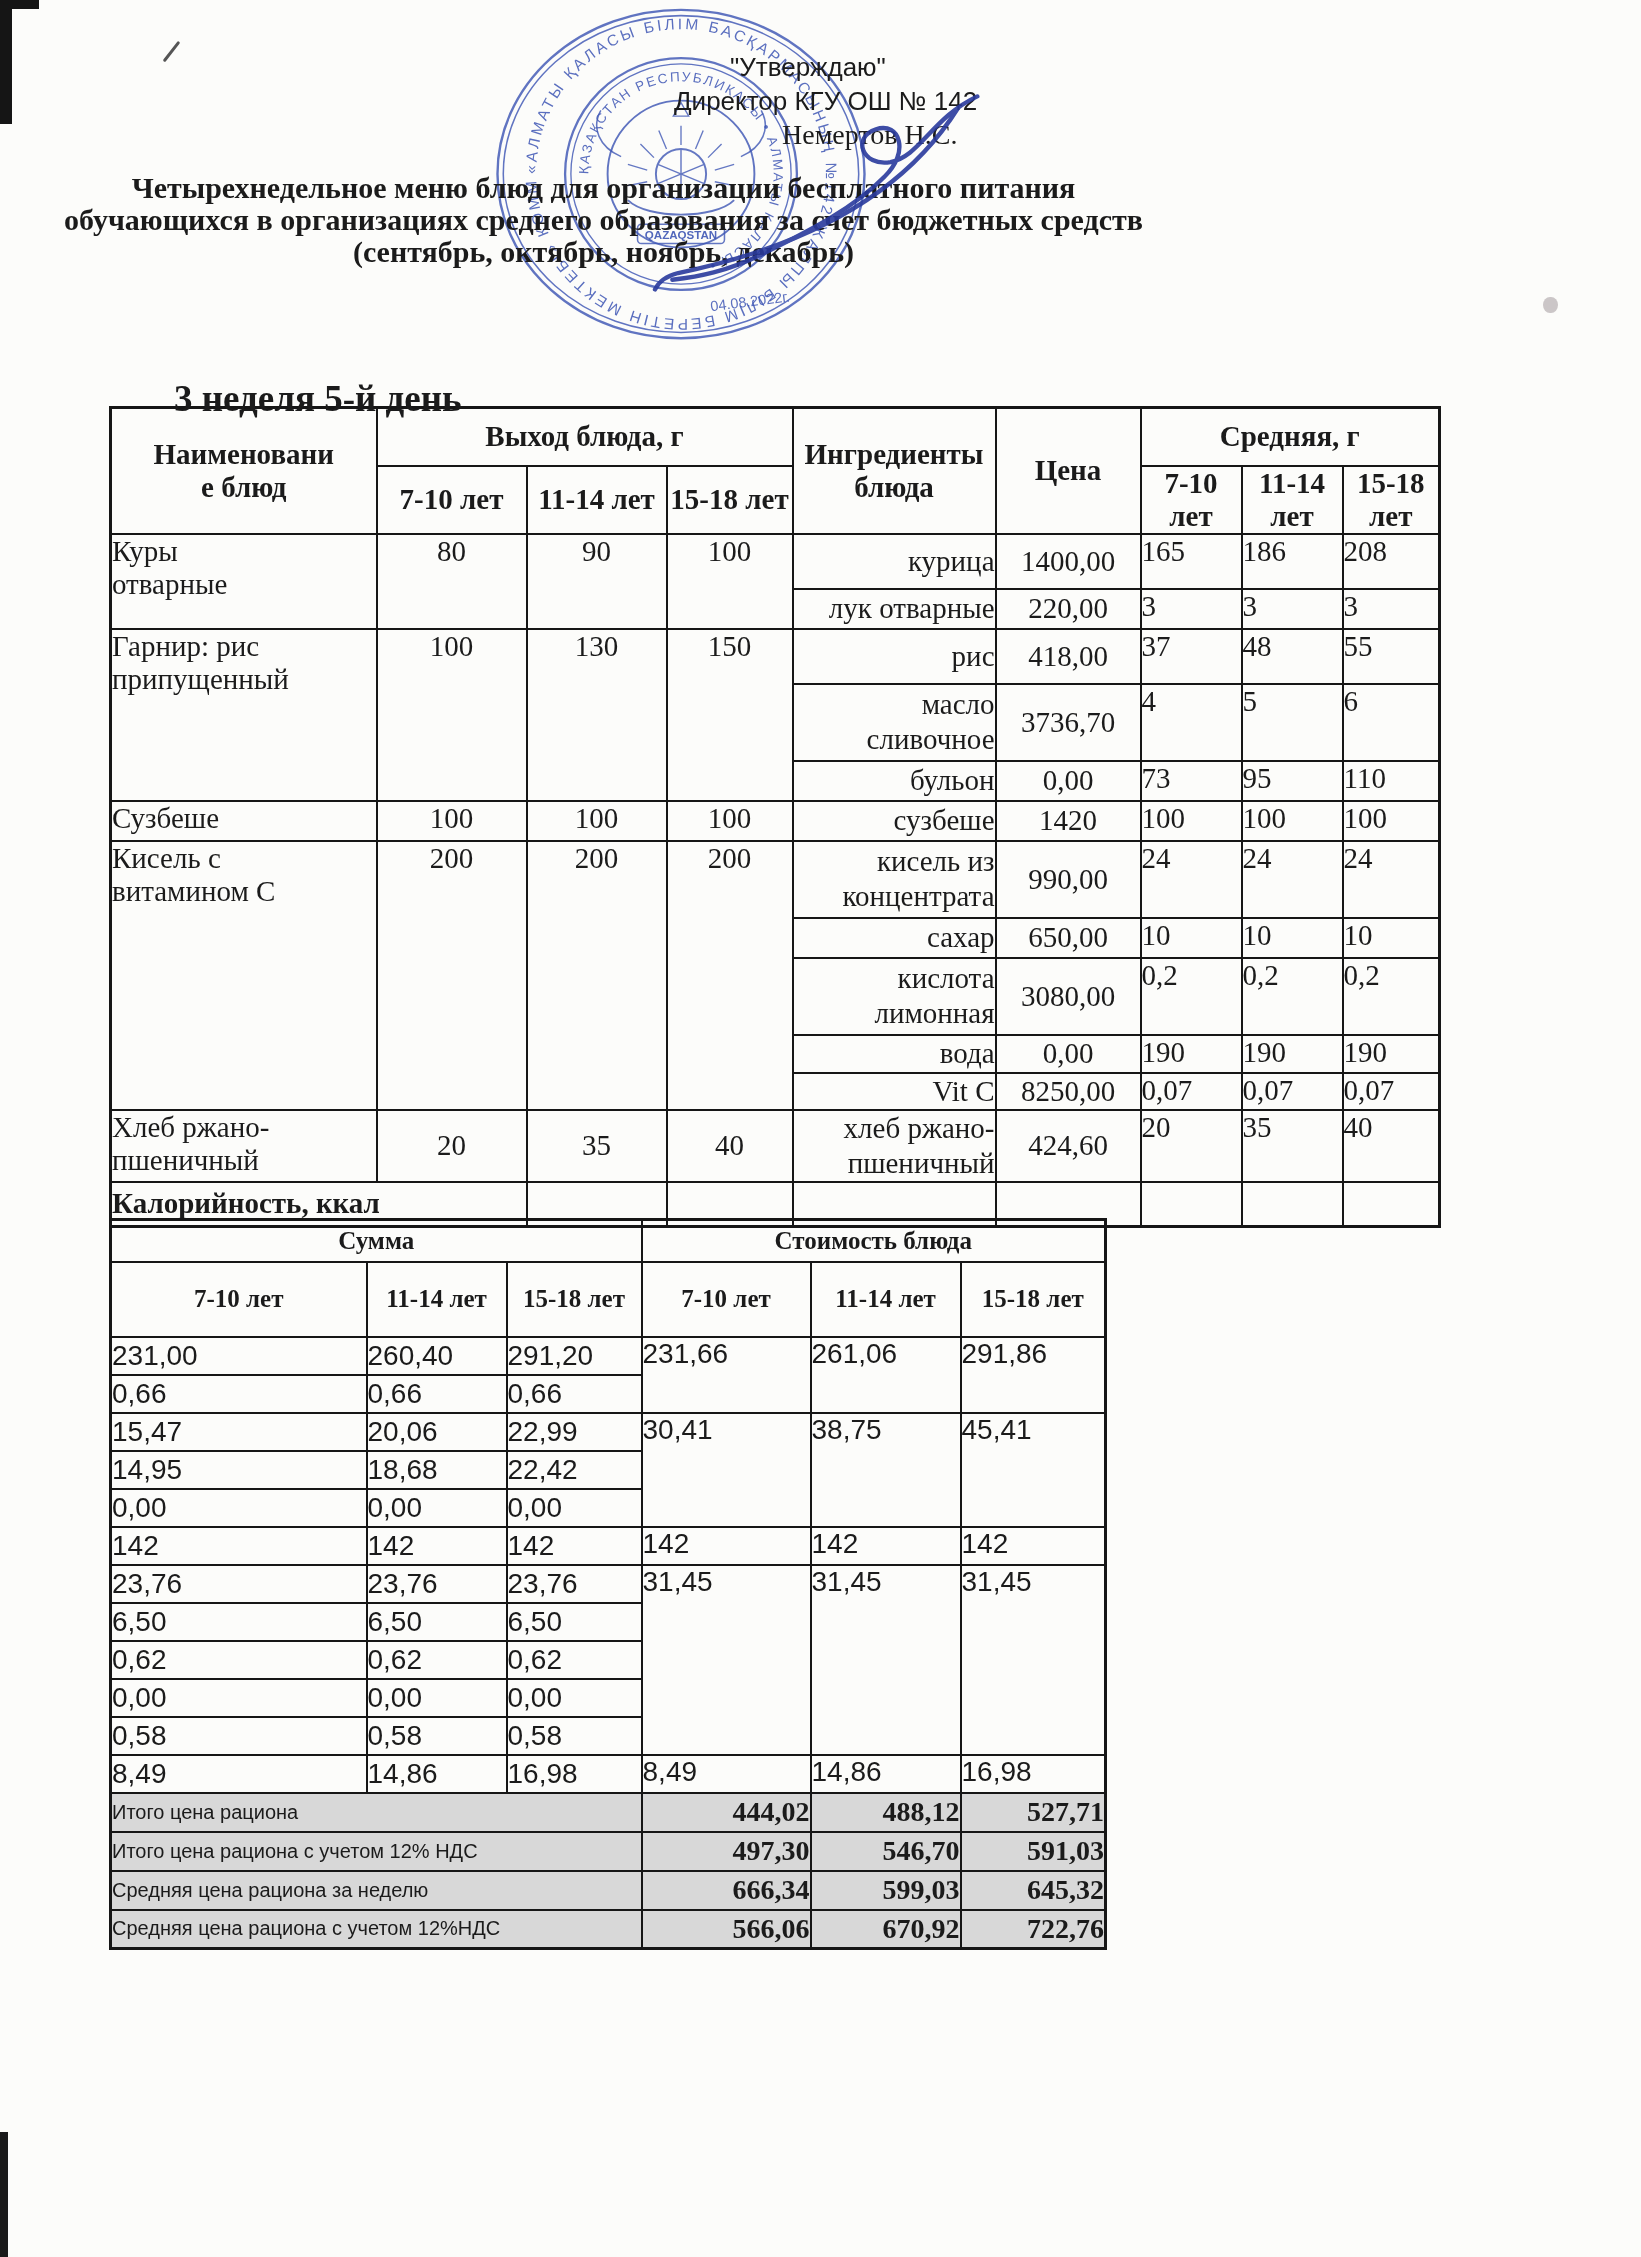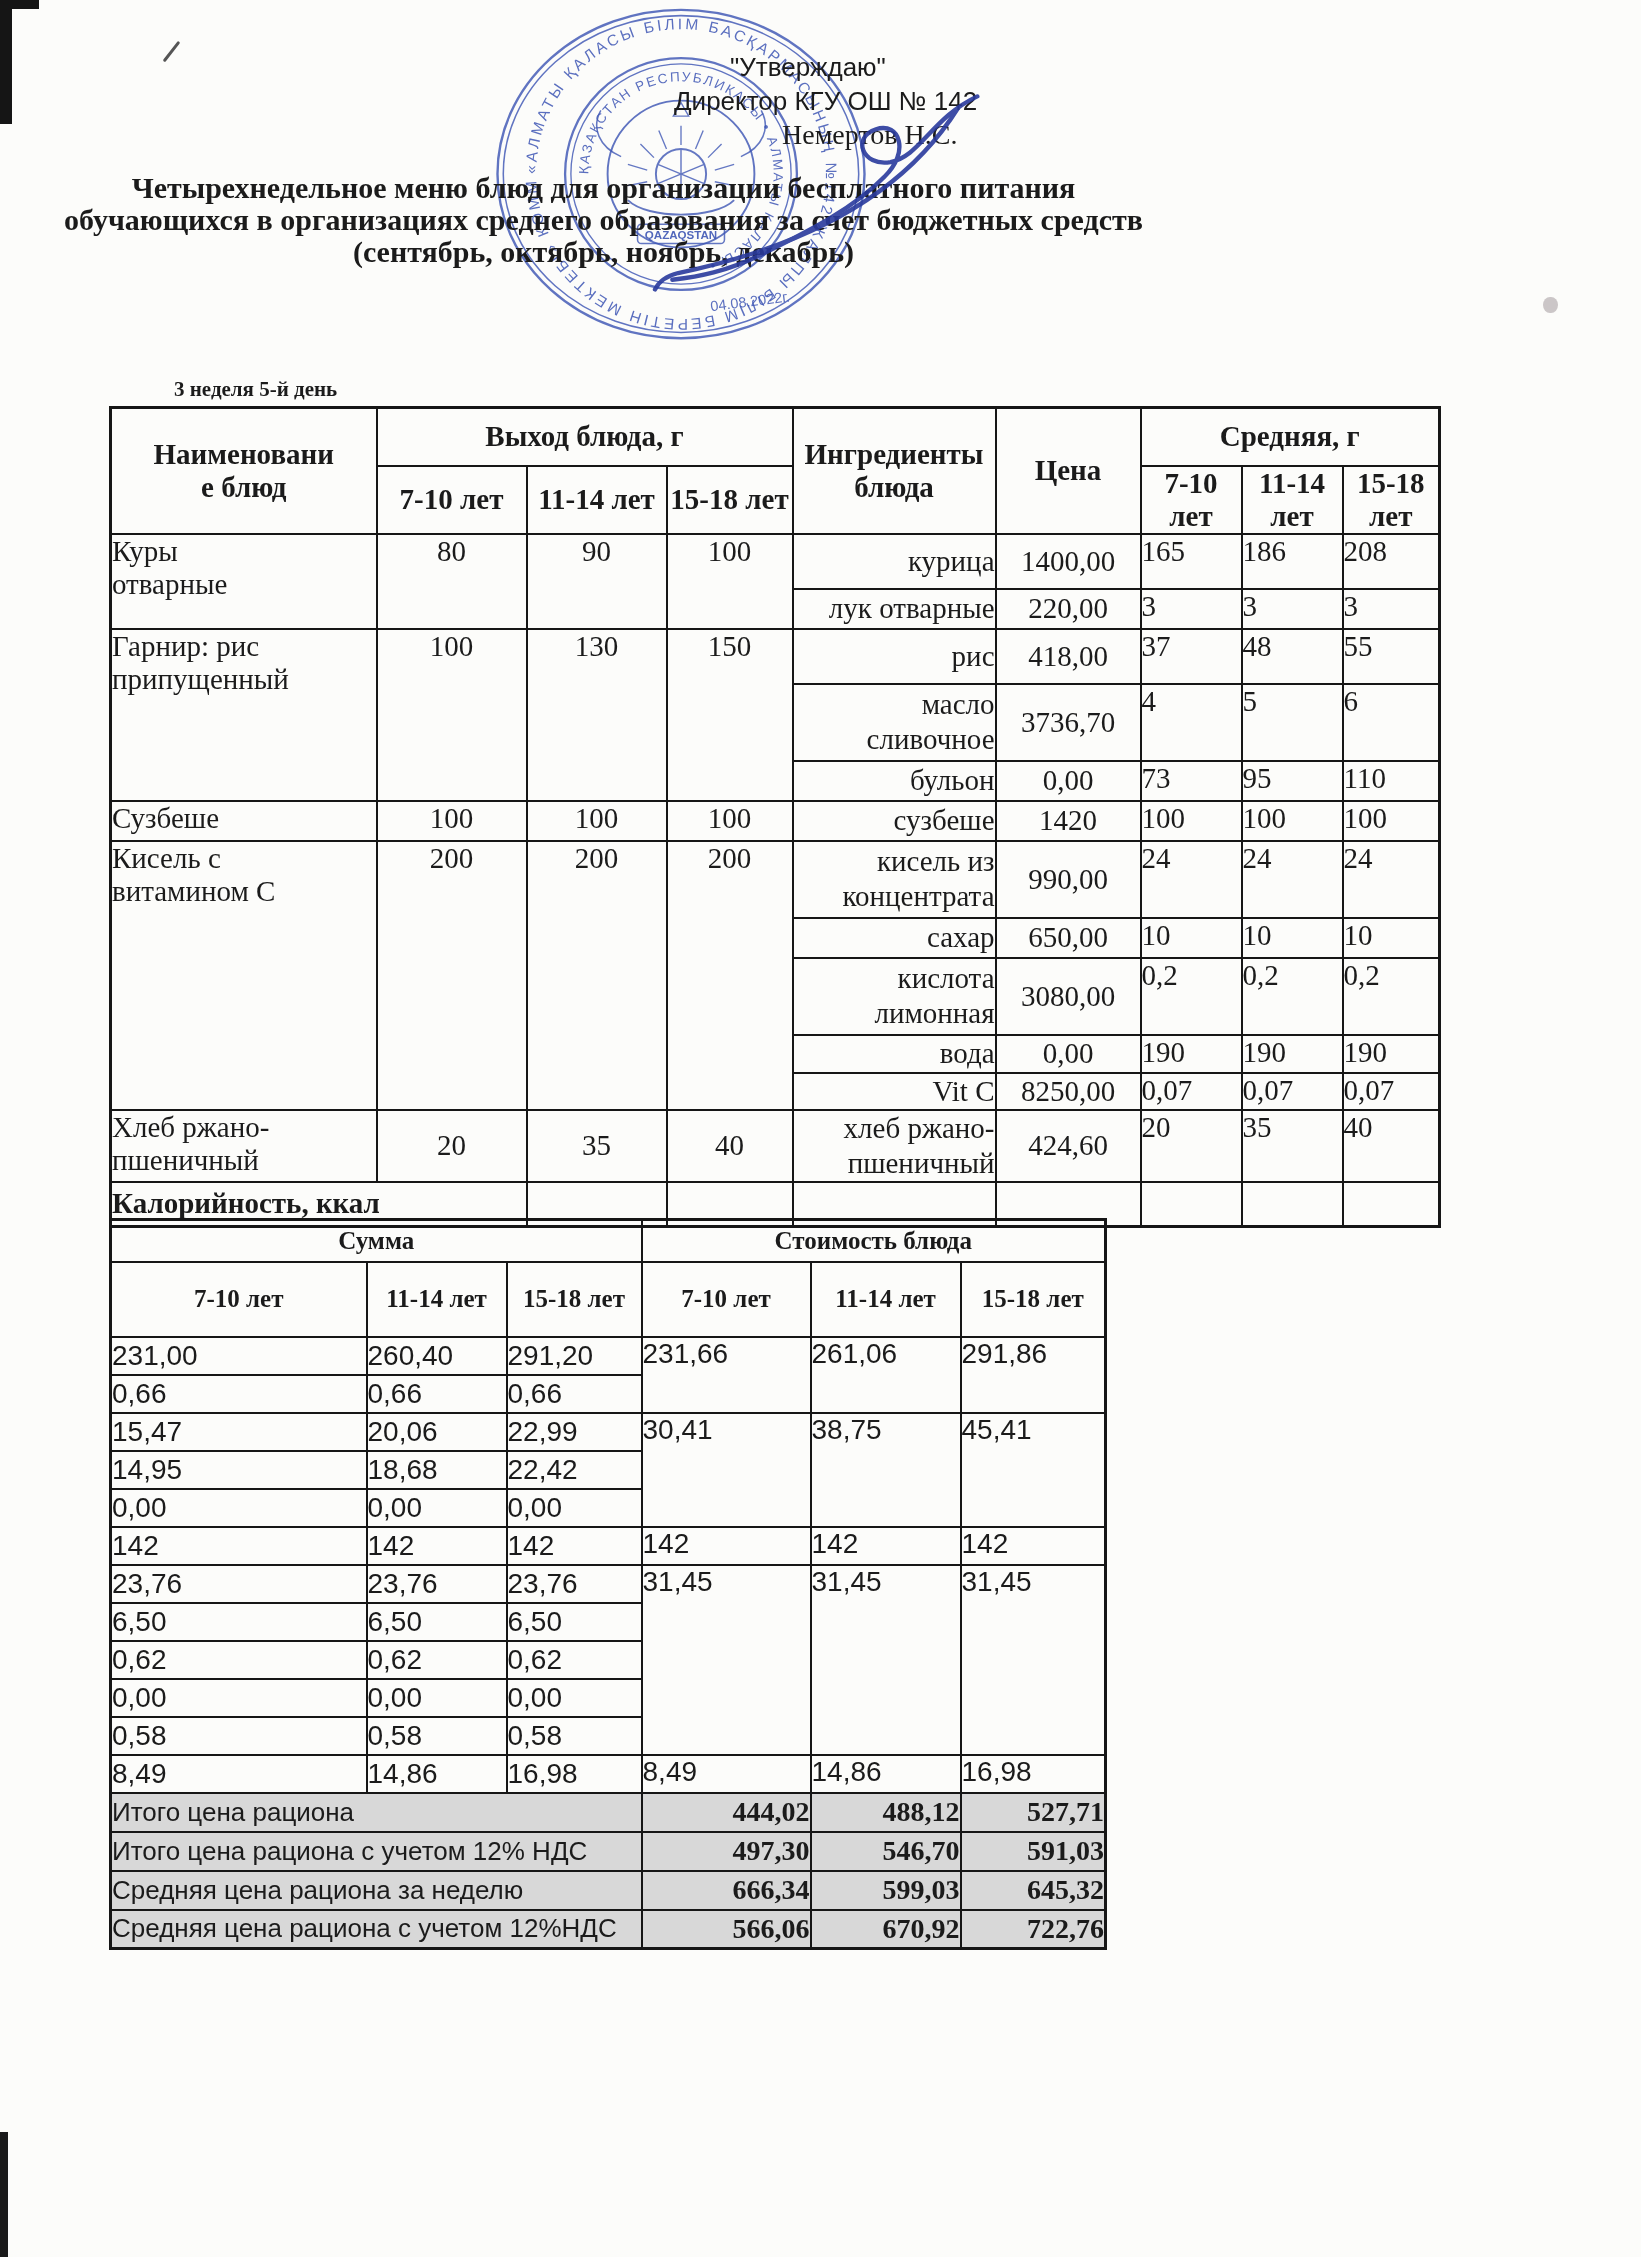--- a/index.html
+++ b/index.html
@@ -12,42 +12,42 @@
   .corner-bl-v{left:0;top:2132px;width:7.7px;height:126px;background:#1a1a1a;}
   .pen-tick{left:170px;top:39px;width:2.9px;height:25px;background:#555;transform:rotate(38deg);border-radius:1.9px;}
   .smudge{left:1543px;top:297px;width:14.5px;height:16.4px;background:#9a8f93;border-radius:50%;opacity:.5;}
   
   .approval{left:674px;top:50px;width:319px;font-family:"Liberation Sans",sans-serif;font-size:26px;line-height:34px;z-index:5;}
   .appr1{margin-left:56px;}
   .appr3{margin-left:108px;font-family:"Liberation Serif",serif;font-size:28px;}
   
   .title{left:58px;top:172px;width:1091px;text-align:center;font-weight:bold;font-size:30px;line-height:32px;z-index:5;}
   .title div{margin-bottom:0;}
-  .subtitle{left:174px;top:377px;font-weight:bold;font-size:21px;z-index:5;}
+  .subtitle{left:174px;top:377px;font-weight:bold;font-size:37px;z-index:5;}
   
   table{border-collapse:collapse;table-layout:fixed;}
   .mt{left:109px;top:406px;width:1330px;font-size:29px;z-index:4;}
   .mt td{border:2.9px solid #161616;white-space:pre-line;overflow:hidden;padding:0;}
   .mt{border:3.9px solid #161616;}
   .hdr{font-weight:bold;text-align:center;vertical-align:middle;}
   .namec{vertical-align:top;text-align:left;padding:1.9px 3.9px 0 7.7px;}
   .outc{vertical-align:top;text-align:center;padding-top:7.7px;}
   .outc-mid{vertical-align:middle;text-align:center;}
   .ingc{vertical-align:middle;text-align:right;padding:0 3.9px 0 7.7px;line-height:35px;}
   .pricec{vertical-align:middle;text-align:center;}
   .brc{vertical-align:top;text-align:left;padding-top:4.8px;margin-top:14px;}
   .calc{font-weight:bold;text-align:left;padding-left:29px;vertical-align:middle;}
   
   .ct{left:109px;top:1218px;width:996px;font-size:28px;z-index:4;border:3.9px solid #161616;}
   .ct td{border:2.9px solid #161616;padding:0;overflow:hidden;}
   .ct .hdr{font-size:25px;}
   .sumv{font-family:"Liberation Sans",sans-serif;padding-right:8.7px;vertical-align:middle;}
   .costv{font-family:"Liberation Sans",sans-serif;text-align:left;vertical-align:top;padding-top:3.9px;}
   .sumrow td{background:#d8d8d8;}
-  .sumlabel{font-family:"Liberation Sans",sans-serif;font-size:26px;text-align:left;padding-left:7.7px;vertical-align:middle;}
+  .sumlabel{font-family:"Liberation Sans",sans-serif;font-size:20px;text-align:left;padding-left:7.7px;vertical-align:middle;}
   .sumval{font-weight:bold;font-size:28px;text-align:right;padding-right:27px;vertical-align:middle;}
   
   .r60{height:58px}.r66{height:64px}.r57{height:55px}.r41{height:40px}.r80{height:77px}
   .r39{height:38px}.r37{height:36px}.r62{height:60px}.r47{height:45px}.r44{height:42px}
   .r78{height:75px}.r40{height:39px}
   .stamp{left:483px;top:1.9px;z-index:3;}
   .sig{left:599px;top:77px;z-index:6;}
 </style>
 </head>
 <body>

